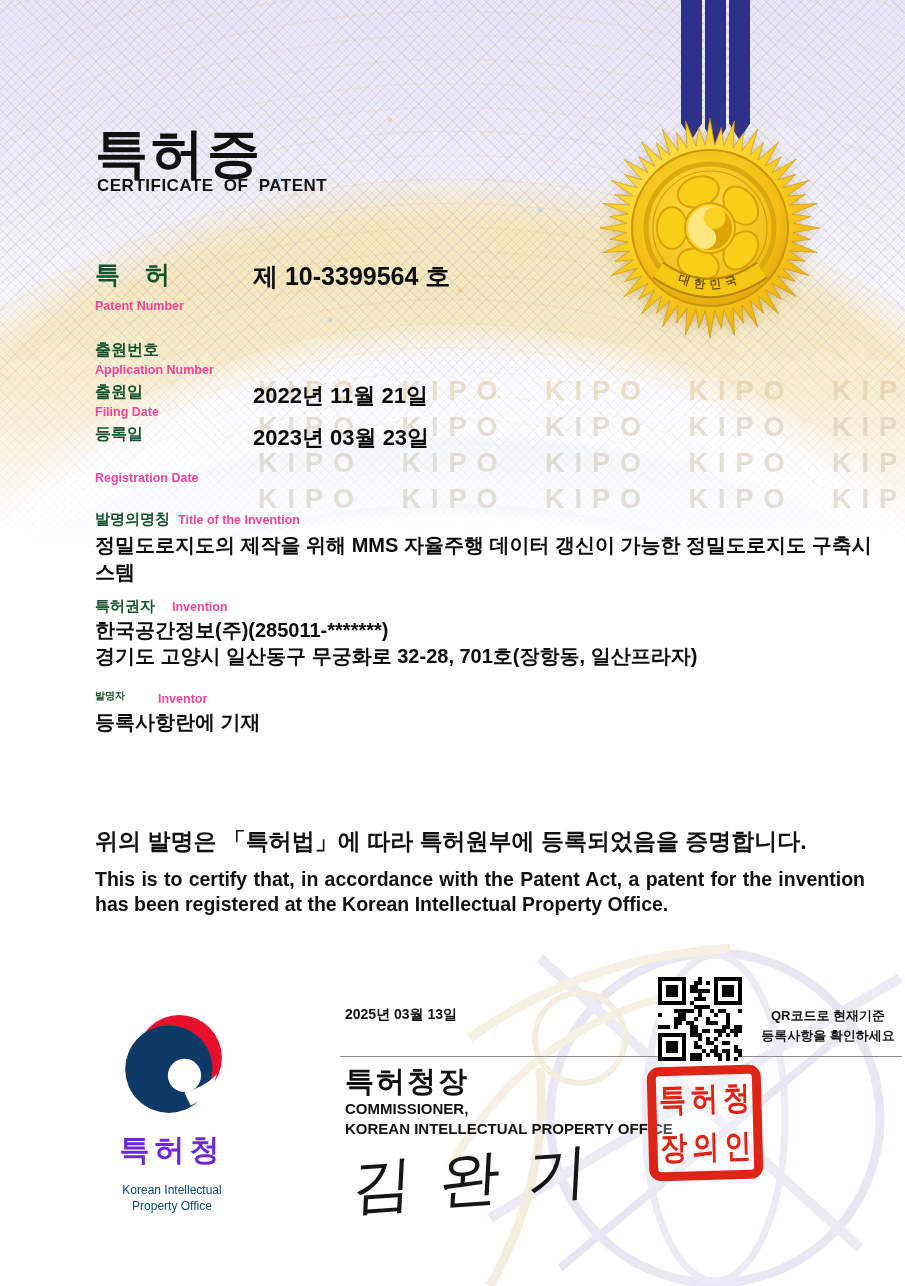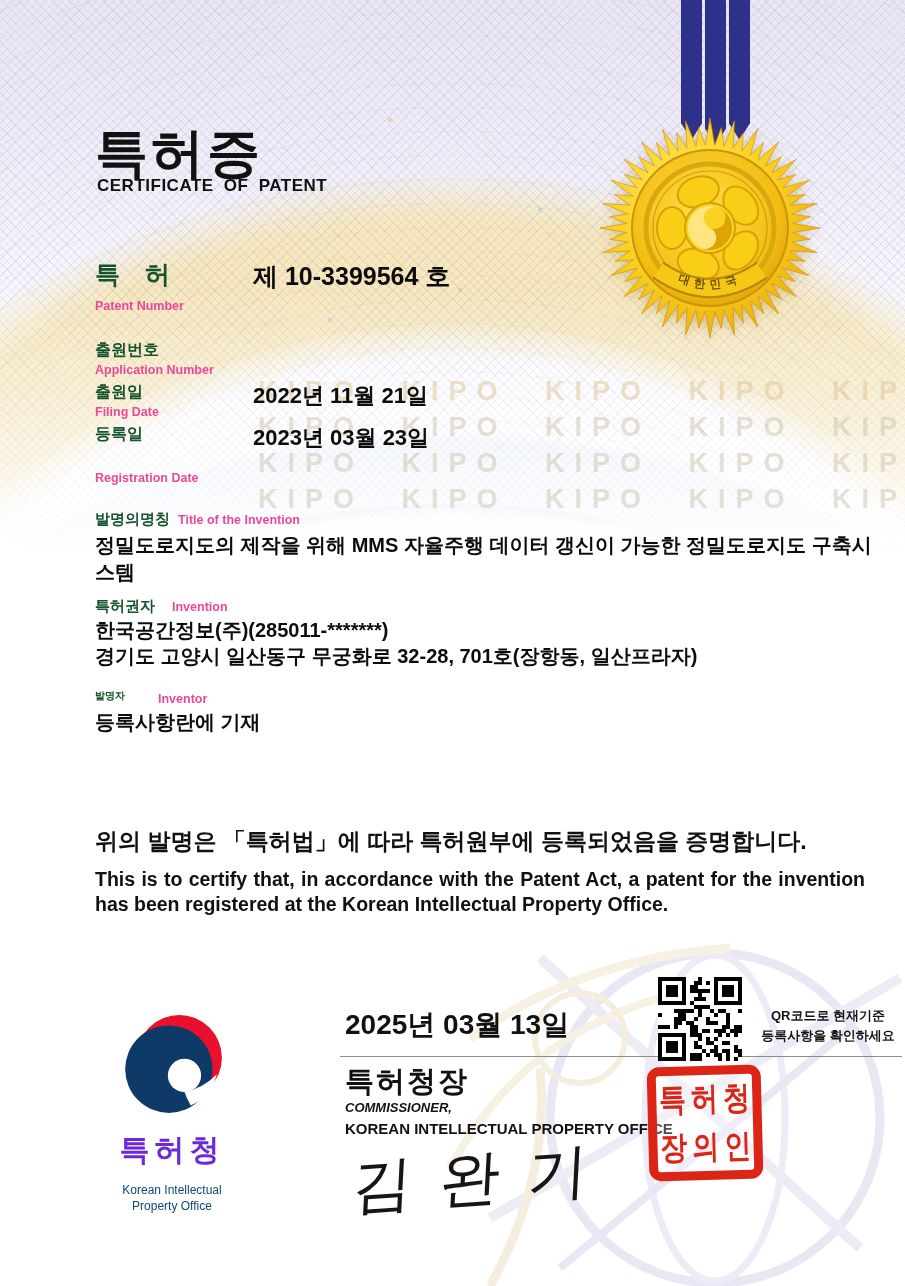--- a/index.html
+++ b/index.html
@@ -68,24 +68,24 @@
   .invr-lbl { top:689px; font-size:10px; } .invr-lblen { left:158px; top:692px; }
   .invr-val { left:95px; top:709px; font-size:20px; }
   
   .stmt-kr { position:absolute; left:95px; top:826px; width:775px; font-size:23px; font-weight:800; }
   .stmt-en1 { position:absolute; left:95px; top:868px; width:770px; font-size:19.5px; font-weight:700; text-align:justify; text-align-last:justify; }
   .stmt-en2 { position:absolute; left:95px; top:893px; width:770px; font-size:19.5px; font-weight:700; }
   
   .logo-block { position:absolute; left:96px; top:1012px; width:152px; text-align:center; }
   .logo-kr { font-size:30px; font-weight:700; color:#6d28d9; letter-spacing:5px; margin-top:10px; }
   .logo-en { font-size:12px; font-weight:400; color:#0c4a6e; line-height:1.33; margin-top:12px; }
-  .issue-date { position:absolute; left:345px; top:1006px; font-size:28px; font-weight:700; }
+  .issue-date { position:absolute; left:345px; top:1006px; font-size:14px; font-weight:700; }
   .sig-divider { position:absolute; left:340px; top:1056px; width:562px; height:0; border-top:1.5px solid #8d8d8d; }
   .comm-kr { position:absolute; left:345px; top:1062px; font-size:29px; font-weight:800; letter-spacing:2px; }
-  .comm-en1 { position:absolute; left:345px; top:1100px; font-size:13px; font-weight:700;font-style:italic; }
+  .comm-en1 { position:absolute; left:345px; top:1100px; font-size:15px; font-weight:700; }
   .comm-en2 { position:absolute; left:345px; top:1120px; font-size:15px; font-weight:700; }
   .signature { position:absolute; left:352px; top:1138px; font-size:60px; font-weight:400;
                letter-spacing:28px; transform:rotate(-4deg) skewX(-7deg); color:#161616; white-space:nowrap; }
   .qr { position:absolute; left:658px; top:977px; }
   .qr-caption { position:absolute; left:748px; top:1006px; width:160px; text-align:center;
                 font-size:13px; font-weight:700; line-height:1.55; color:#141414; }
   .seal { position:absolute; left:648px; top:1066px; width:114px; height:114px; z-index:3;
           border:9px solid #dc2517; border-radius:12px; transform:rotate(-1.5deg);
           display:grid; grid-template-columns:repeat(3,1fr); grid-template-rows:repeat(2,1fr);
           align-items:center; justify-items:center; background:rgba(255,255,255,0.25); }

